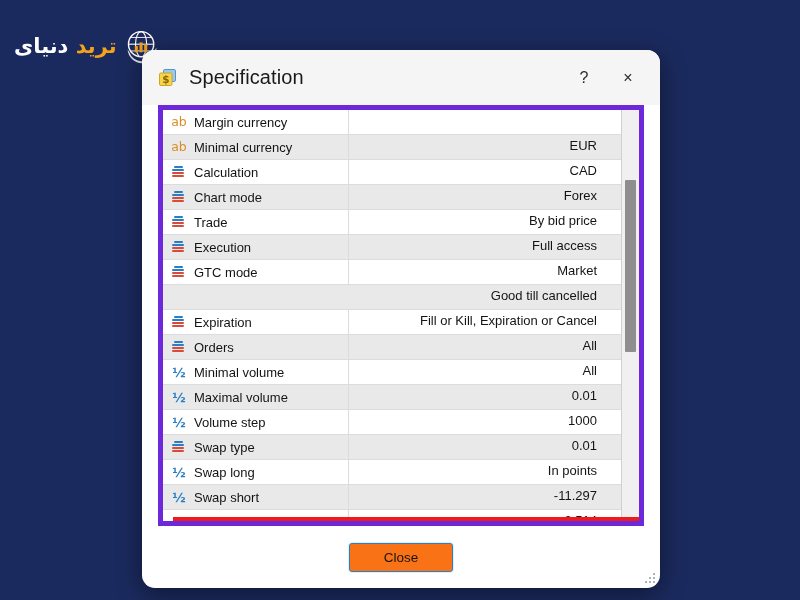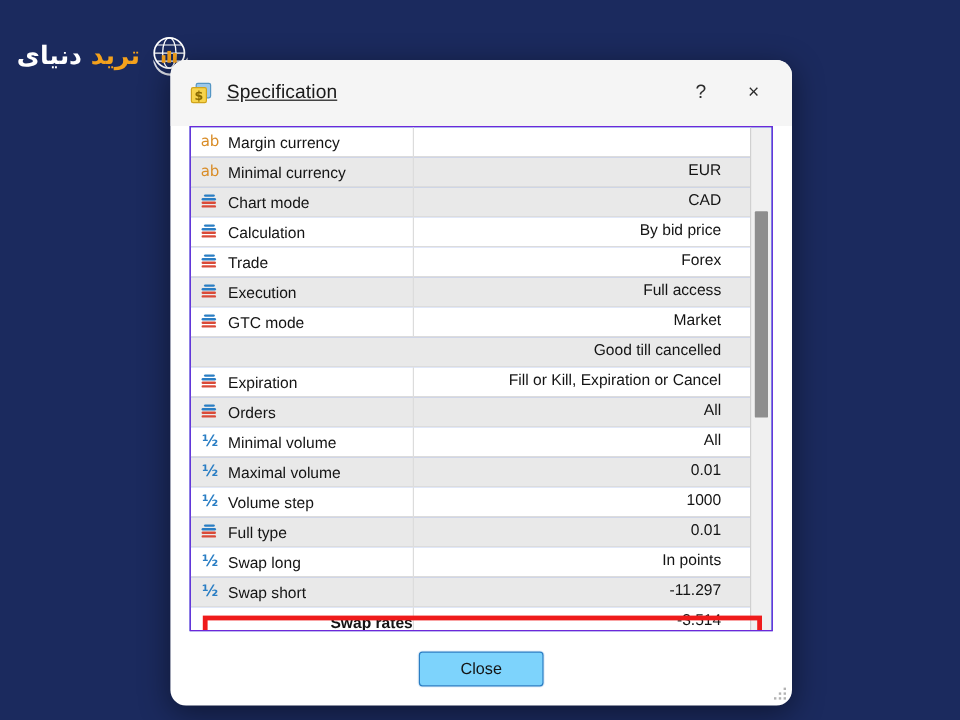--- a/index.html
+++ b/index.html
@@ -68,46 +68,45 @@
     box-sizing: border-box;
   }
   #titlebar .app-icon {
     width: 20px;
     height: 20px;
     flex: 0 0 20px;
     position: relative;
     margin-right: 11px;
   }
   #titlebar .title-text {
-    font-size: 16px;
+    font-size: 20px;
     color: #1a1a1a;
     flex: 1 1 auto;
     white-space: nowrap;
     letter-spacing: 0.1px;
-    text-decoration: underline;
   }
   .tb-btn {
     width: 44px;
     height: 40px;
     display: flex;
     align-items: center;
     justify-content: center;
     cursor: default;
     color: #2b2b2b;
     font-size: 16px;
     user-select: none;
   }
   .tb-btn.close-btn { margin-right: 6px; }
 
   
   #table-wrap {
     margin: 0 16px;
     flex: 1 1 auto;
-    border: 1px solid #6d28d9;
-    background: #1d4ed8;
+    border: 5px solid #6d28d9;
+    background: #86efac;
     position: relative;
     display: flex;
     overflow: hidden;
     box-sizing: border-box;
   }
   #rows {
     flex: 1 1 auto;
     position: relative;
   }
   .row {
@@ -220,21 +219,21 @@
     height: 62px;
     flex: 0 0 62px;
     display: flex;
     align-items: center;
     justify-content: center;
     position: relative;
   }
   #close-button {
     width: 102px;
     height: 27px;
-    background: #7dd3fc;
+    background: #f97316;
     border: 1px solid #2a7ec4;
     border-radius: 3px;
     font-size: 13.5px;
     color: #141414;
     font-family: "Liberation Sans", sans-serif;
     cursor: default;
     display: flex;
     align-items: center;
     justify-content: center;
     box-shadow: 0 0 0 1px rgba(42,126,196,0.12);
@@ -301,43 +300,43 @@
           </div>
           <div class="cell-value">EUR</div>
         </div>
         <div class="row alt">
           <div class="cell-label">
             <span class="ticon ab">ab</span>
             <span>Minimal currency</span>
           </div>
           <div class="cell-value">CAD</div>
         </div>
+        <div class="row plain">
+          <div class="cell-label">
+            <span class="ticon enum">
+              <i class="l1"></i>
+              <i class="l2"></i>
+              <i class="l3"></i>
+              <i class="l4"></i>
+            </span>
+            <span>Calculation</span>
+          </div>
+          <div class="cell-value">Forex</div>
+        </div>
         <div class="row alt">
           <div class="cell-label">
             <span class="ticon enum">
               <i class="l1"></i>
               <i class="l2"></i>
               <i class="l3"></i>
               <i class="l4"></i>
             </span>
             <span>Chart mode</span>
           </div>
           <div class="cell-value">By bid price</div>
-        </div>
-        <div class="row plain">
-          <div class="cell-label">
-            <span class="ticon enum">
-              <i class="l1"></i>
-              <i class="l2"></i>
-              <i class="l3"></i>
-              <i class="l4"></i>
-            </span>
-            <span>Calculation</span>
-          </div>
-          <div class="cell-value">Forex</div>
         </div>
         <div class="row plain">
           <div class="cell-label">
             <span class="ticon enum">
               <i class="l1"></i>
               <i class="l2"></i>
               <i class="l3"></i>
               <i class="l4"></i>
             </span>
             <span>Trade</span>
@@ -417,21 +416,21 @@
           <div class="cell-value">0.01</div>
         </div>
         <div class="row alt">
           <div class="cell-label">
             <span class="ticon enum">
               <i class="l1"></i>
               <i class="l2"></i>
               <i class="l3"></i>
               <i class="l4"></i>
             </span>
-            <span>Full type</span>
+            <span>Swap type</span>
           </div>
           <div class="cell-value">In points</div>
         </div>
         <div class="row plain">
           <div class="cell-label">
             <span class="ticon half">½</span>
             <span>Swap long</span>
           </div>
           <div class="cell-value">-11.297</div>
         </div>

